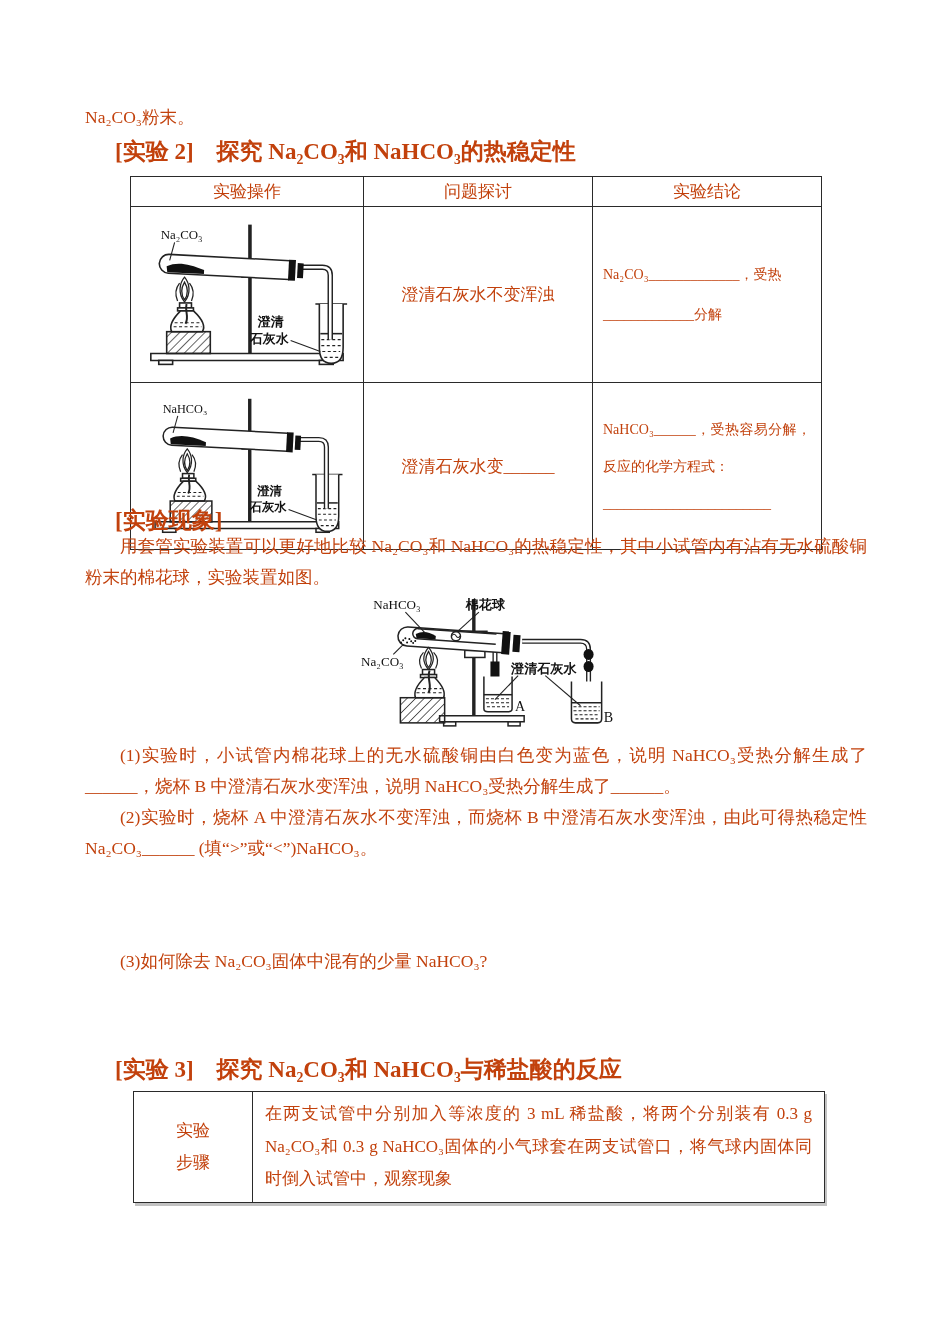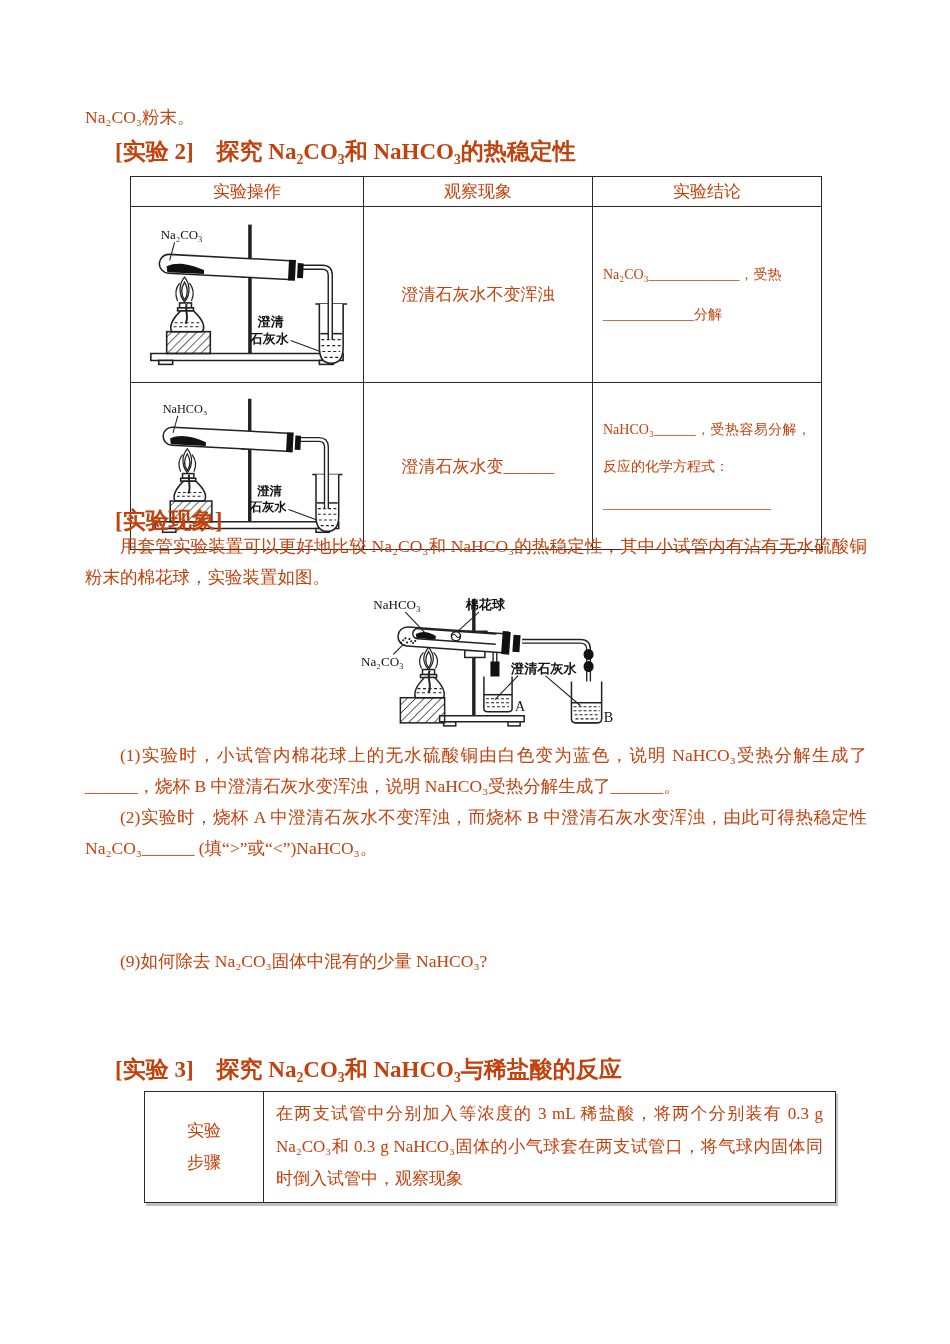--- a/index.html
+++ b/index.html
@@ -24,21 +24,21 @@
   .t1 .op-cell{text-align:center;}
   .t1 .ph-cell{text-align:center;}
   .t1 .cc-cell{
     text-align:justify;padding:10px 10px;line-height:40px;
     white-space:pre-line;font-size:14px;
   }
   .row-a td{height:155px;}
   .row-b td{height:146px;}
   .row-b .cc-cell{line-height:37px;}
   
-  .t2{left:144px;top:1091px;width:692px;box-shadow:2px 3px 0 rgba(120,120,120,.45);}
+  .t2{left:133px;top:1091px;width:692px;box-shadow:2px 3px 0 rgba(120,120,120,.45);}
   .t2 .lbl-cell{width:118px;text-align:center;white-space:pre-line;line-height:32px;}
   .t2 .txt-cell{padding:6px 12px;line-height:32.5px;text-align:justify;}
   
   svg{display:block;}
   svg text{font-family:"Liberation Serif","DejaVu Serif",serif;}
   .dlabel{font-size:13px;font-weight:600;}
   .dlatin{font-size:13px;font-weight:400;}
 </style>
 </head>
 <body>
@@ -51,21 +51,21 @@
 
   <table class="abs exp-table t1">
     <colgroup>
         <col style="width:233px">
         <col style="width:229px">
         <col style="width:229px">
       </colgroup>
     <tbody>
         <tr class="hdr">
       <th>实验操作</th>
-      <th>观察现象</th>
+      <th>问题探讨</th>
       <th>实验结论</th>
     </tr>
 
     <tr class="row-a">
       <td class="op-cell">
 
         <svg width="228" height="150" viewBox="0 0 230 150">
           <defs>
             <pattern id="hatch1" width="6" height="6" patternTransform="rotate(45)" patternUnits="userSpaceOnUse">
               <line x1="0" y1="0" x2="0" y2="6" stroke="#222" stroke-width="1.4"></line>
@@ -312,21 +312,21 @@
     <line x1="50" y1="63" x2="60" y2="53" stroke="#222" stroke-width="1.1"></line>
     <text x="167" y="81" class="dlabel" fill="#111">澄清石灰水</text>
     <line x1="174" y1="84" x2="151" y2="108" stroke="#222" stroke-width="1.1"></line>
     <line x1="201" y1="84" x2="236" y2="114" stroke="#222" stroke-width="1.1"></line>
     <text x="171" y="119" font-size="14" fill="#111">A</text>
     <text x="259" y="130" font-size="14" fill="#111">B</text>
   </svg>
 
   <p class="abs body-text para" style="left:85px;top:740px;">(1)实验时，小试管内棉花球上的无水硫酸铜由白色变为蓝色，说明 NaHCO₃受热分解生成了______，烧杯 B 中澄清石灰水变浑浊，说明 NaHCO₃受热分解生成了______。</p>
   <p class="abs body-text para" style="left:85px;top:802px;">(2)实验时，烧杯 A 中澄清石灰水不变浑浊，而烧杯 B 中澄清石灰水变浑浊，由此可得热稳定性 Na₂CO₃______ (填“&gt;”或“&lt;”)NaHCO₃。</p>
-  <p class="abs body-text para" style="left:85px;top:946px;">(9)如何除去 Na₂CO₃固体中混有的少量 NaHCO₃?</p>
+  <p class="abs body-text para" style="left:85px;top:946px;">(3)如何除去 Na₂CO₃固体中混有的少量 NaHCO₃?</p>
 
   <h3 class="abs heading" style="left:115px;top:1054px;">[实验 3]　探究 Na₂CO₃和 NaHCO₃与稀盐酸的反应</h3>
 
   <table class="abs exp-table t2">
     <tbody>
         <tr>
       <td class="lbl-cell">实验
 步骤</td>
       <td class="txt-cell">在两支试管中分别加入等浓度的 3 mL 稀盐酸，将两个分别装有 0.3 g Na₂CO₃和 0.3 g NaHCO₃固体的小气球套在两支试管口，将气球内固体同时倒入试管中，观察现象</td>
     </tr>

